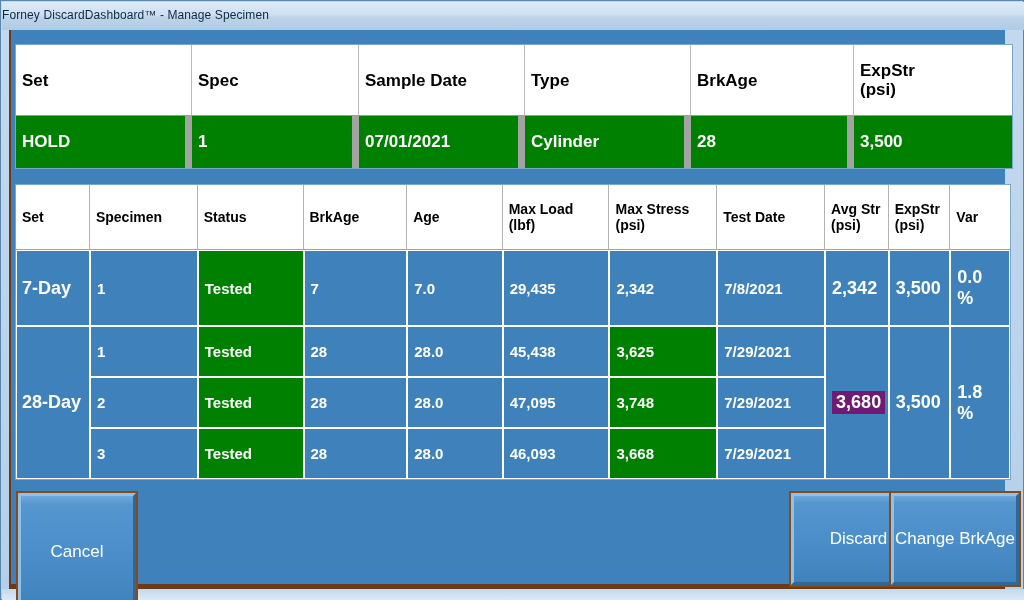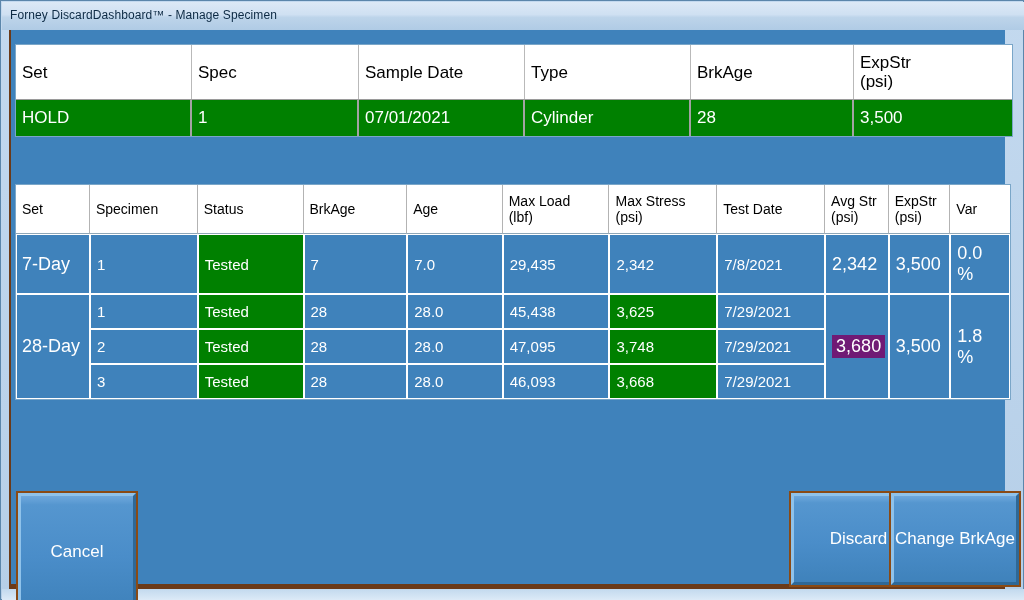--- a/index.html
+++ b/index.html
@@ -23,21 +23,21 @@
   }
   #titlebar {
     position: absolute;
     left: 1px; top: 1px;
     width: 1022px; height: 28px;
     background: linear-gradient(to bottom, #dce9f6 0%, #cfe0f2 45%, #bdd4ea 55%, #b0cbe5 100%);
     box-sizing: border-box;
   }
   #titlebar-text {
     position: absolute;
-    left: 8px; top: 6px;
+    left: 0; top: 6px;
     font-size: 12px;
     color: #0d2a44;
     letter-spacing: .1px;
     white-space: nowrap;
   }
 
   
   #client {
     position: absolute;
     left: 8px; top: 29px;
@@ -80,22 +80,22 @@
     border-collapse: separate;
     border-spacing: 0;
     table-layout: fixed;
     position: absolute;
   }
   table td, table th {
     box-sizing: border-box;
     overflow: hidden;
     white-space: pre-line;
     vertical-align: middle;
-    padding: 8px 6px;
-    font-weight: normal;
+    padding: 16px 6px;
+    font-weight: bold;
     text-align: left;
   }
 
   
   #table-selected {
     left: 14px; top: 43px;
     width: 996px;
     border: 1px solid #7aa6c8;
     background: #ffffff;
   }
@@ -106,21 +106,21 @@
     height: 45px;
     border-right: 1px solid #b9b9b9;
     line-height: 19px;
   }
   #table-selected th:last-child { border-right: none; }
   #table-selected td {
     background: #008000;
     color: #ffffff;
     font-size: 17px;
     height: 25px;
-    border-right: 2px solid #a3a3a3;
+    border-right: 7px solid #a3a3a3;
     border-top: 1px solid #9a9a9a;
   }
   #table-selected td:last-child { border-right: none; }
 
   
   #table-others {
     left: 14px; top: 183px;
     width: 996px;
     border: 1px solid #7aa6c8;
     background: #ffffff;

